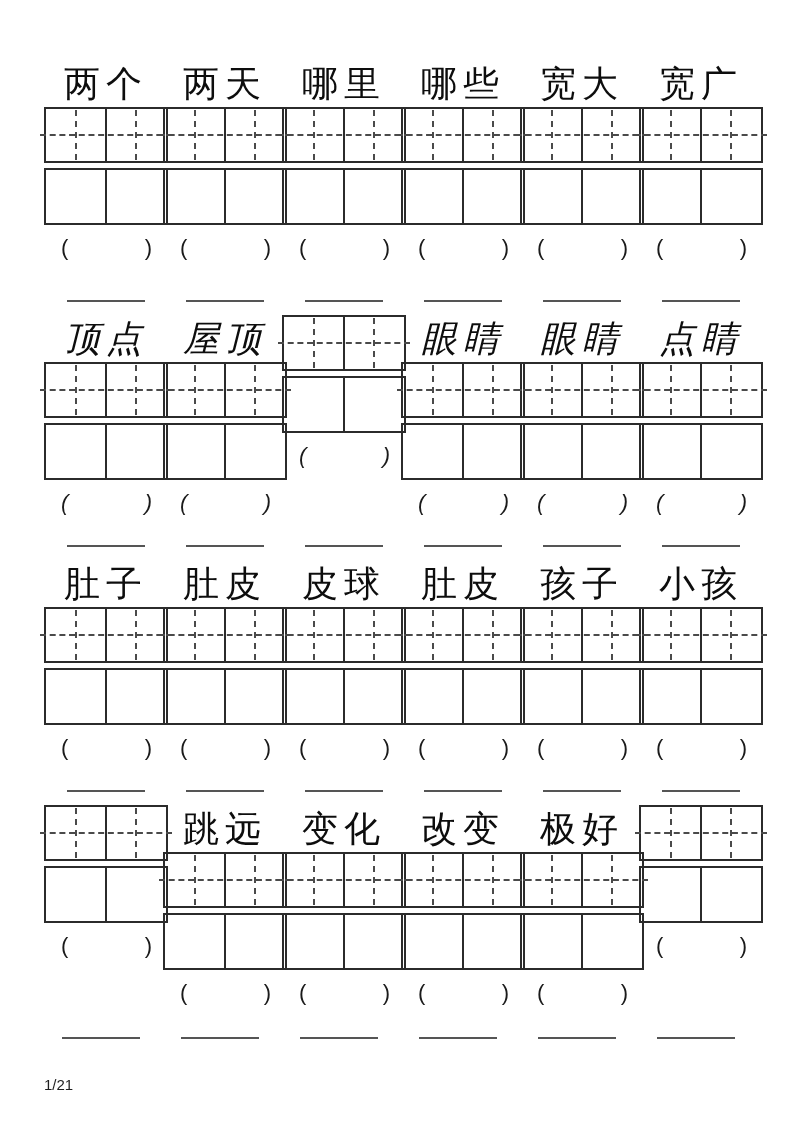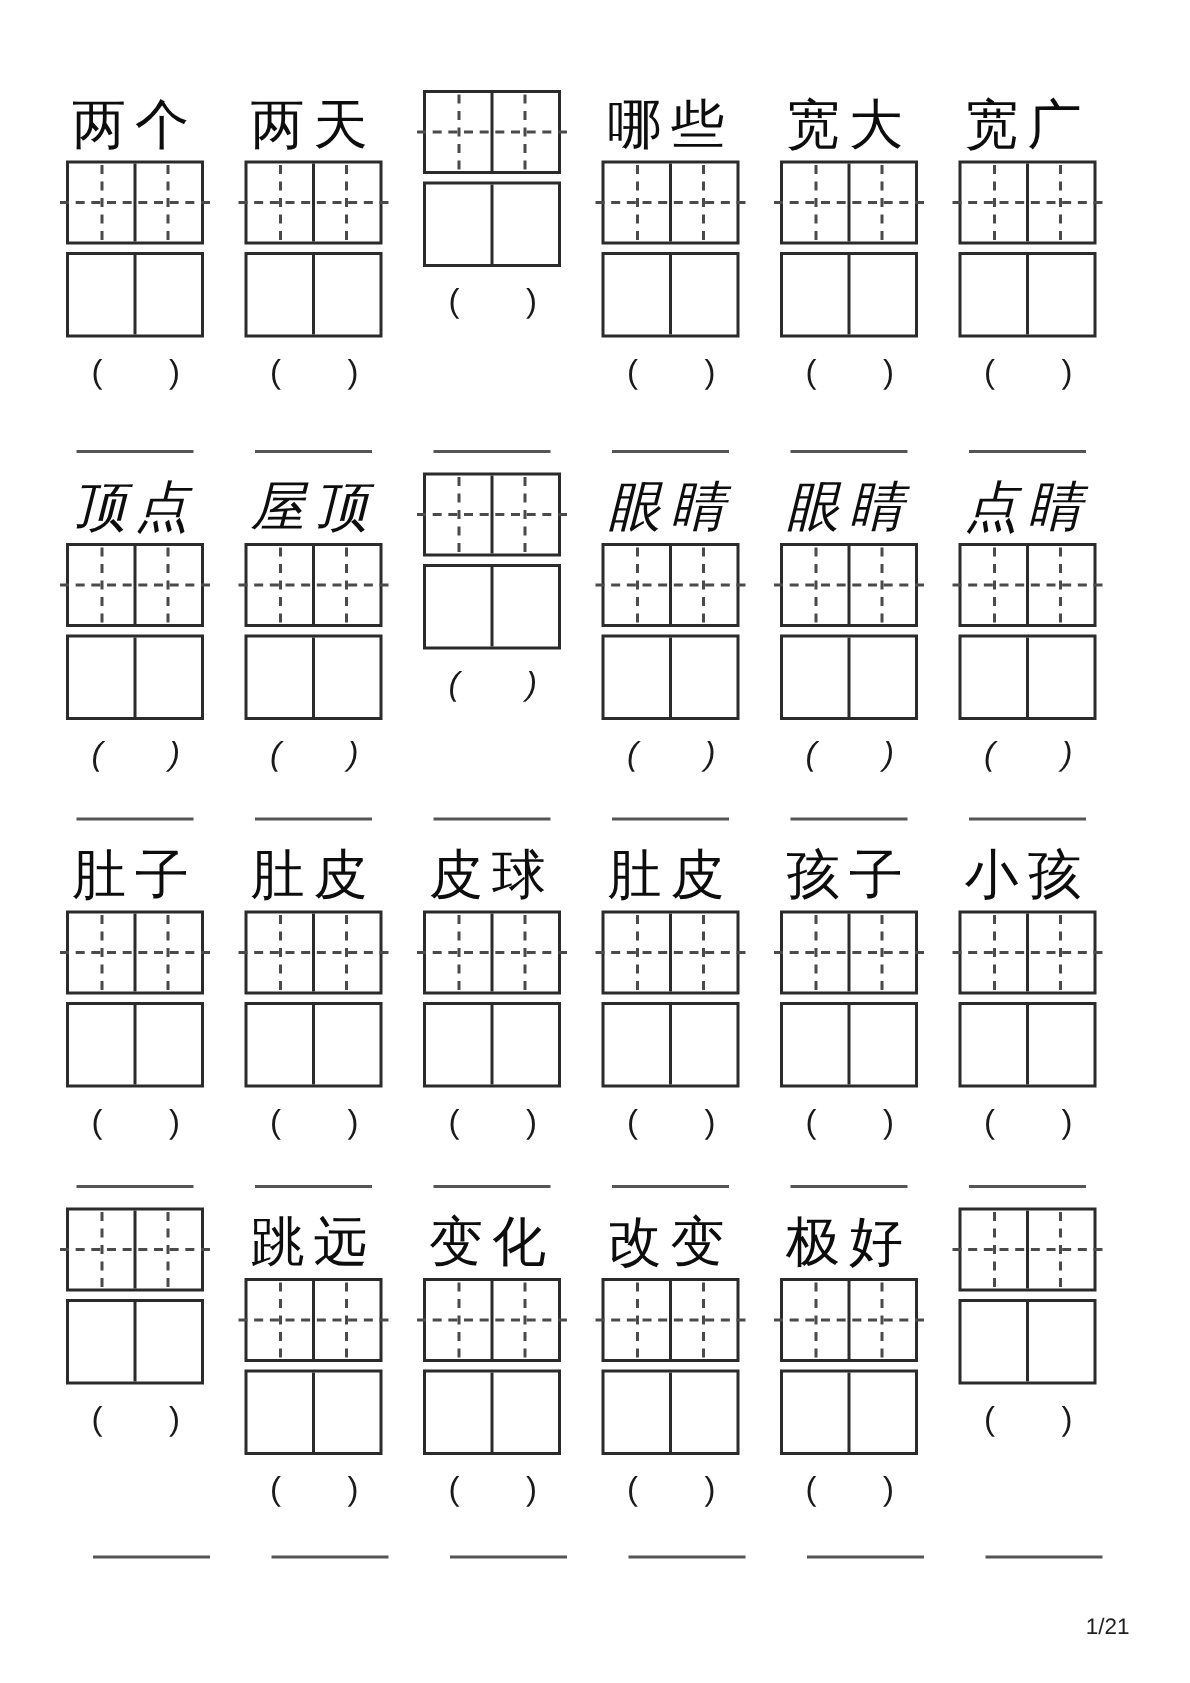--- a/index.html
+++ b/index.html
@@ -15,21 +15,21 @@
   .cols {
     display: grid;
     grid-template-columns: repeat(6, 114px);
     column-gap: 5px;
   }
 
   .row-block { margin-top: 27px; }
   .row-block.first { margin-top: 0; }
   .row-block.second { margin-top: 37px; font-style: italic; }
 
-  .group { width: 92px; }
+  .group { width: 124px; }
 
   .pline-row { height: 15px; }
   .pline {
     width: 78px; height: 0;
     border-top: 2px solid #555555;
     margin: 0 auto;
   }
 
   .word {
     height: 47px; line-height: 47px;
@@ -74,21 +74,21 @@
     padding: 0 16px 0 17px;
     font-size: 22px;
     font-family: "Liberation Sans", sans-serif;
     color: #1a1a1a;
   }
 
   .stub-row { margin-top: 29px; }
 
   .footer {
     margin-top: 24px;
-    text-align: right;
+    text-align: left;
     font-size: 15px;
     font-family: "Liberation Sans", sans-serif;
     color: #1f1f1f;
   }
 </style>
 </head>
 <body>
 
 <div class="sheet">
 
@@ -120,20 +120,21 @@
           </div>
         <div class="box blank">
             <i class="vs"></i>
           </div>
         <div class="parens">
             <span>(</span>
             <span>)</span>
           </div>
       </div>
       <div class="group">
+        <div class="word">哪里</div>
         <div class="box guided">
             <i class="vd vd1"></i>
             <i class="vd vd2"></i>
             <i class="hd"></i>
             <i class="vs"></i>
           </div>
         <div class="box blank">
             <i class="vs"></i>
           </div>
         <div class="parens">

